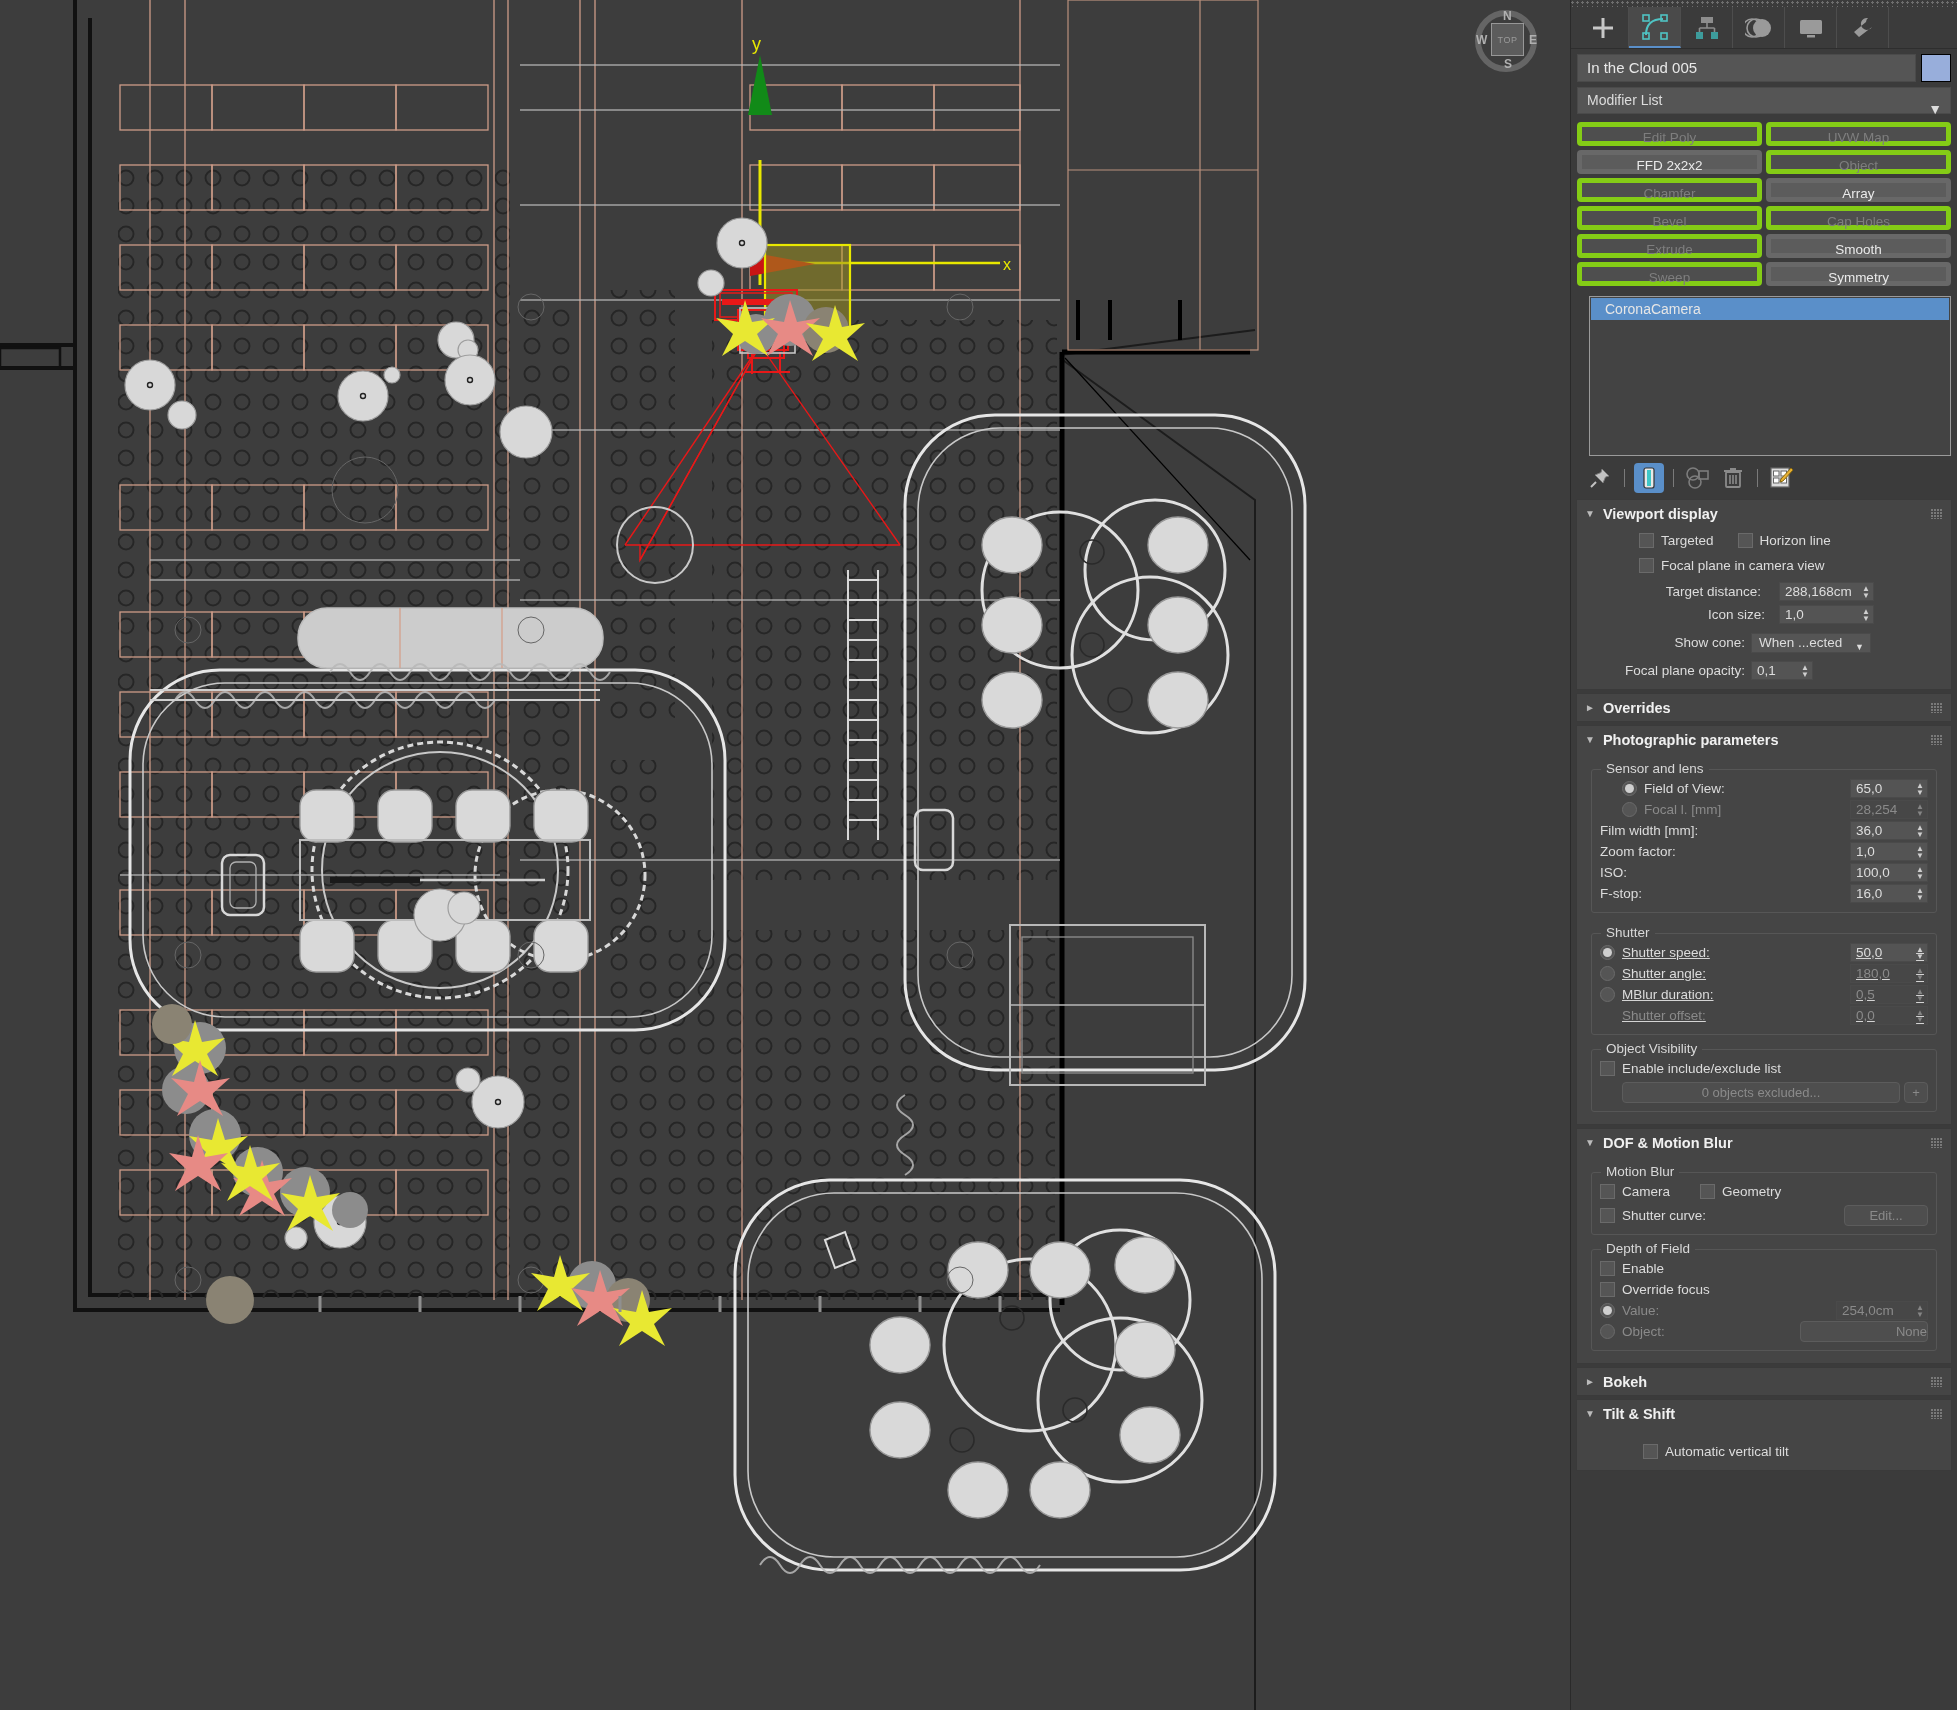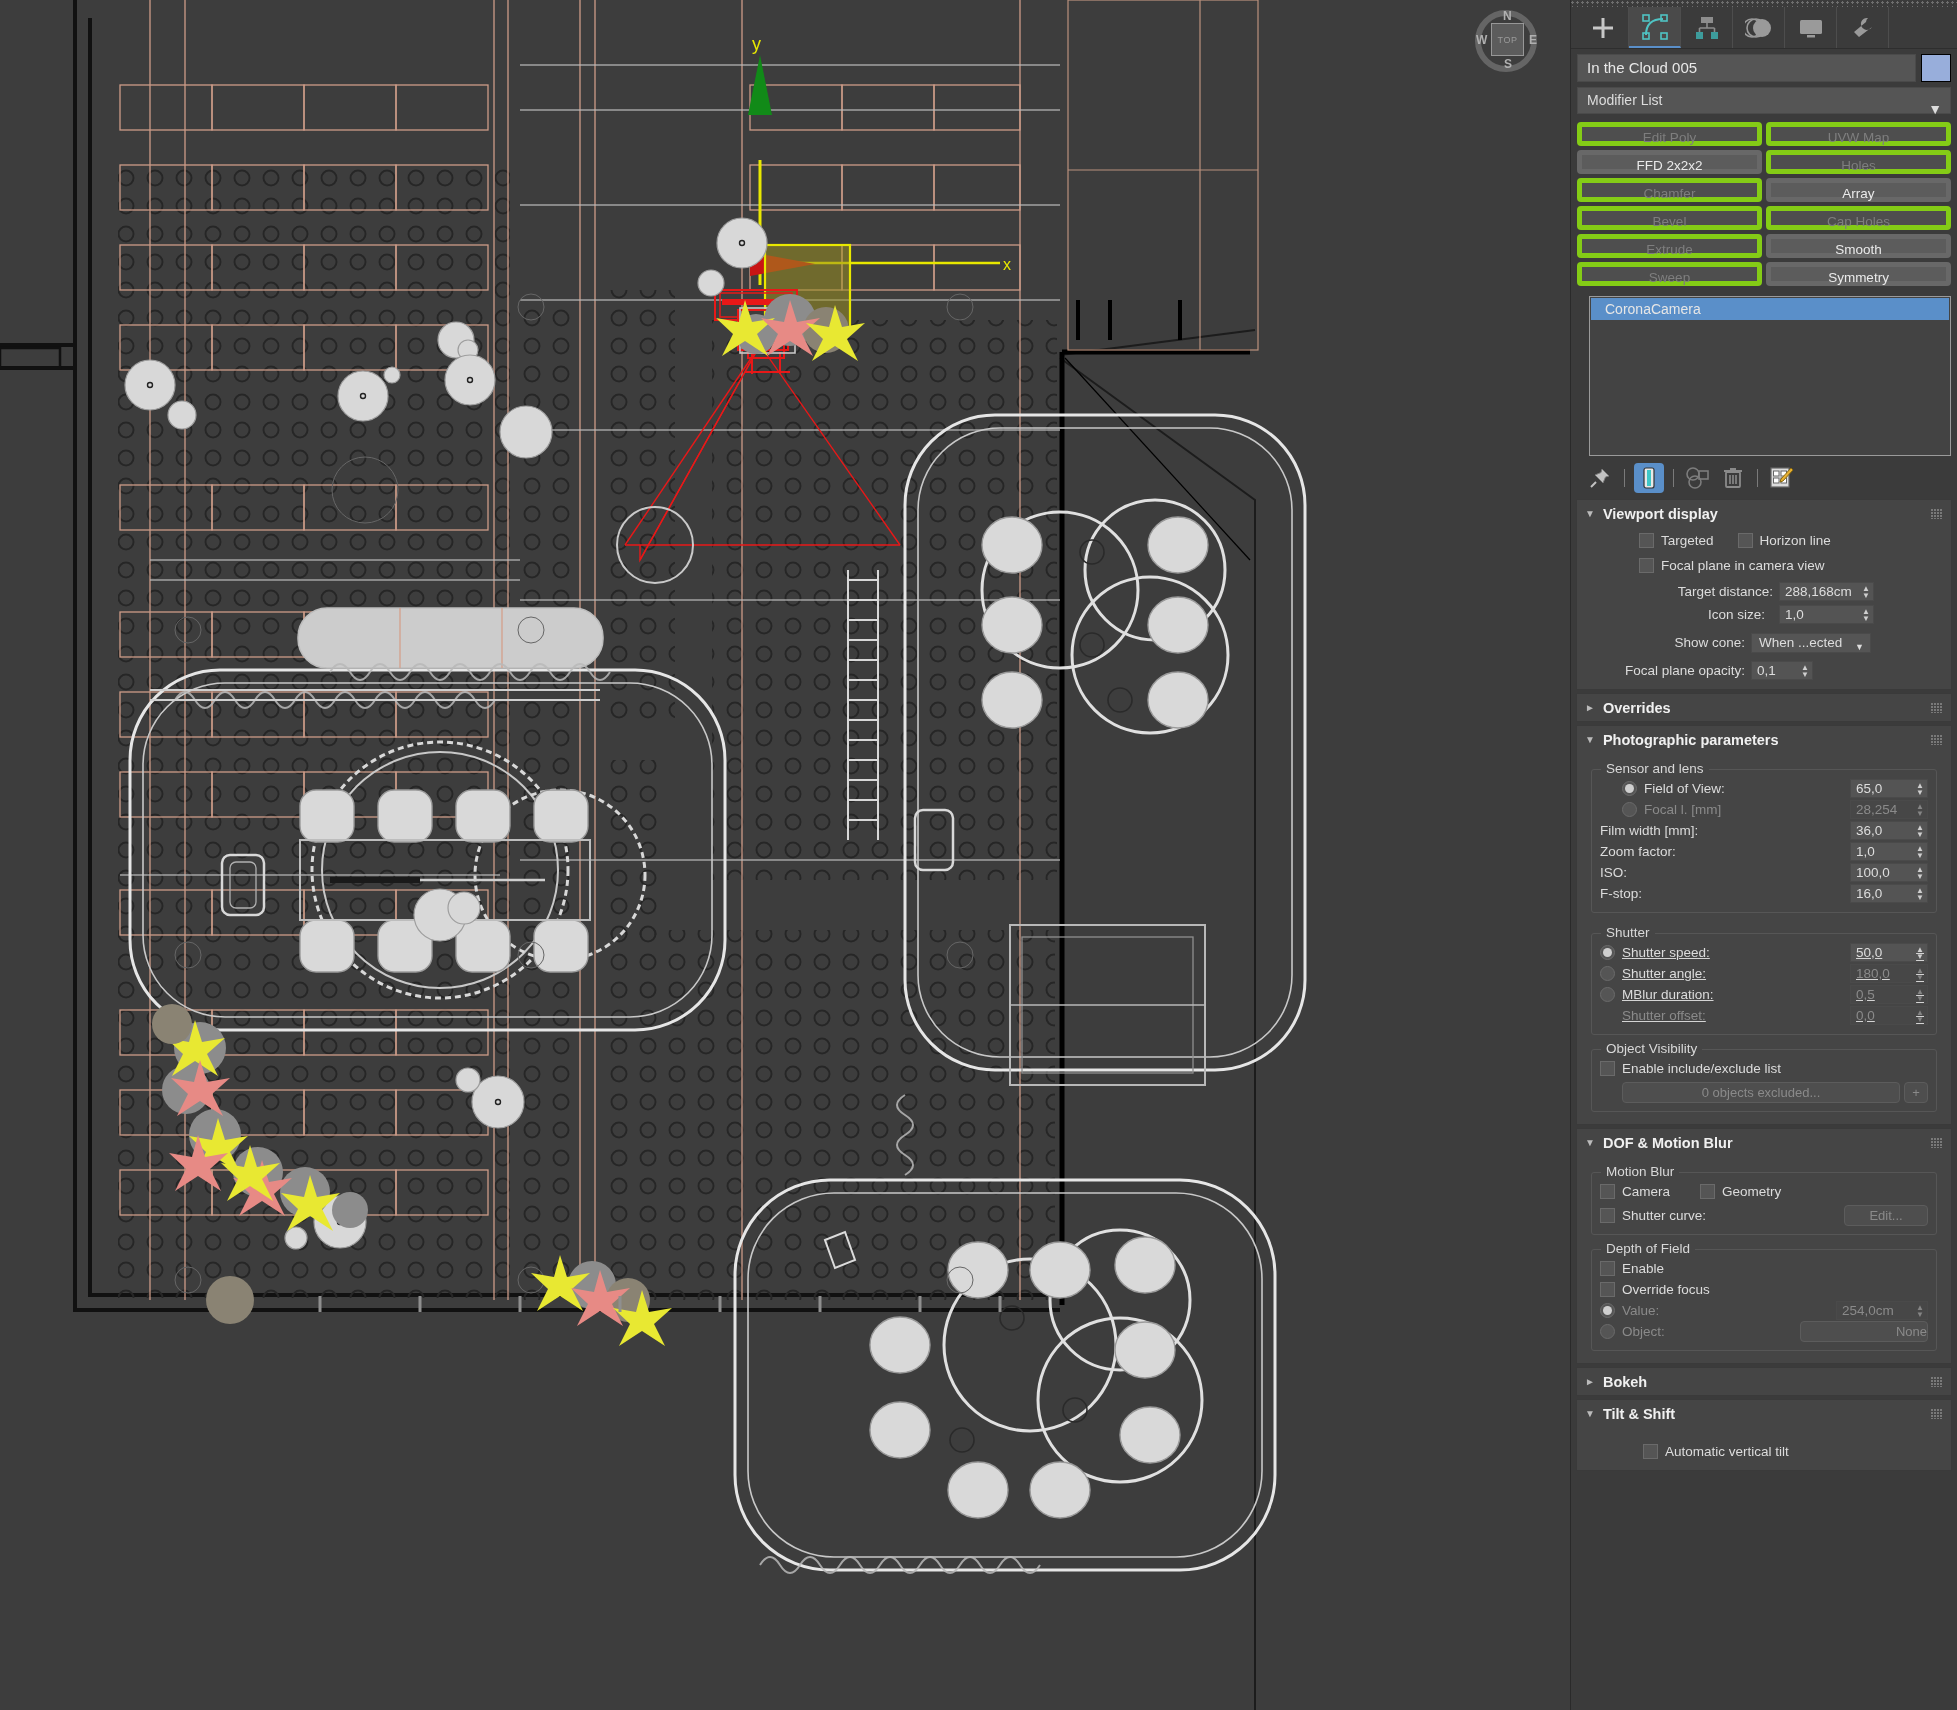--- a/index.html
+++ b/index.html
@@ -588,21 +588,21 @@
       <div id="modlist">
         <span>Modifier List</span>
         <span class="carat">▼</span>
       </div>
     </div>
 
     <div id="modbtns">
       <div class="mbtn">Edit Poly</div>
       <div class="mbtn">UVW Map</div>
       <div class="mbtn on">FFD 2x2x2</div>
-      <div class="mbtn">Holes</div>
+      <div class="mbtn">Object</div>
       <div class="mbtn">Chamfer</div>
       <div class="mbtn on">Array</div>
       <div class="mbtn">Bevel</div>
       <div class="mbtn">Cap Holes</div>
       <div class="mbtn">Extrude</div>
       <div class="mbtn on">Smooth</div>
       <div class="mbtn">Sweep</div>
       <div class="mbtn on">Symmetry</div>
     </div>
 
@@ -663,21 +663,21 @@
           <span class="cb"></span>
           <span class="lbl">Targeted</span>
           <span class="cb" style="margin-left:24px;"></span>
           <span class="lbl">Horizon line</span>
         </div>
         <div class="row" style="padding-left:56px; margin-top:4px;">
           <span class="cb"></span>
           <span class="lbl">Focal plane in camera view</span>
         </div>
         <div class="row" style="margin-top:5px;">
-          <span class="lbl" style="width:196px; text-align:right; padding-right:6px;">Target distance:</span>
+          <span class="lbl" style="width:196px; text-align:right; padding-right:18px;">Target distance:</span>
           <span class="spin" style="width:95px;">
             <span>288,168cm</span>
             <span class="arrows">▲<br>▼</span>
           </span>
         </div>
         <div class="row" style="margin-top:2px;">
           <span class="lbl" style="width:196px; text-align:right; padding-right:14px;">Icon size:</span>
           <span class="spin" style="width:95px;">
             <span>1,0</span>
             <span class="arrows">▲<br>▼</span>

